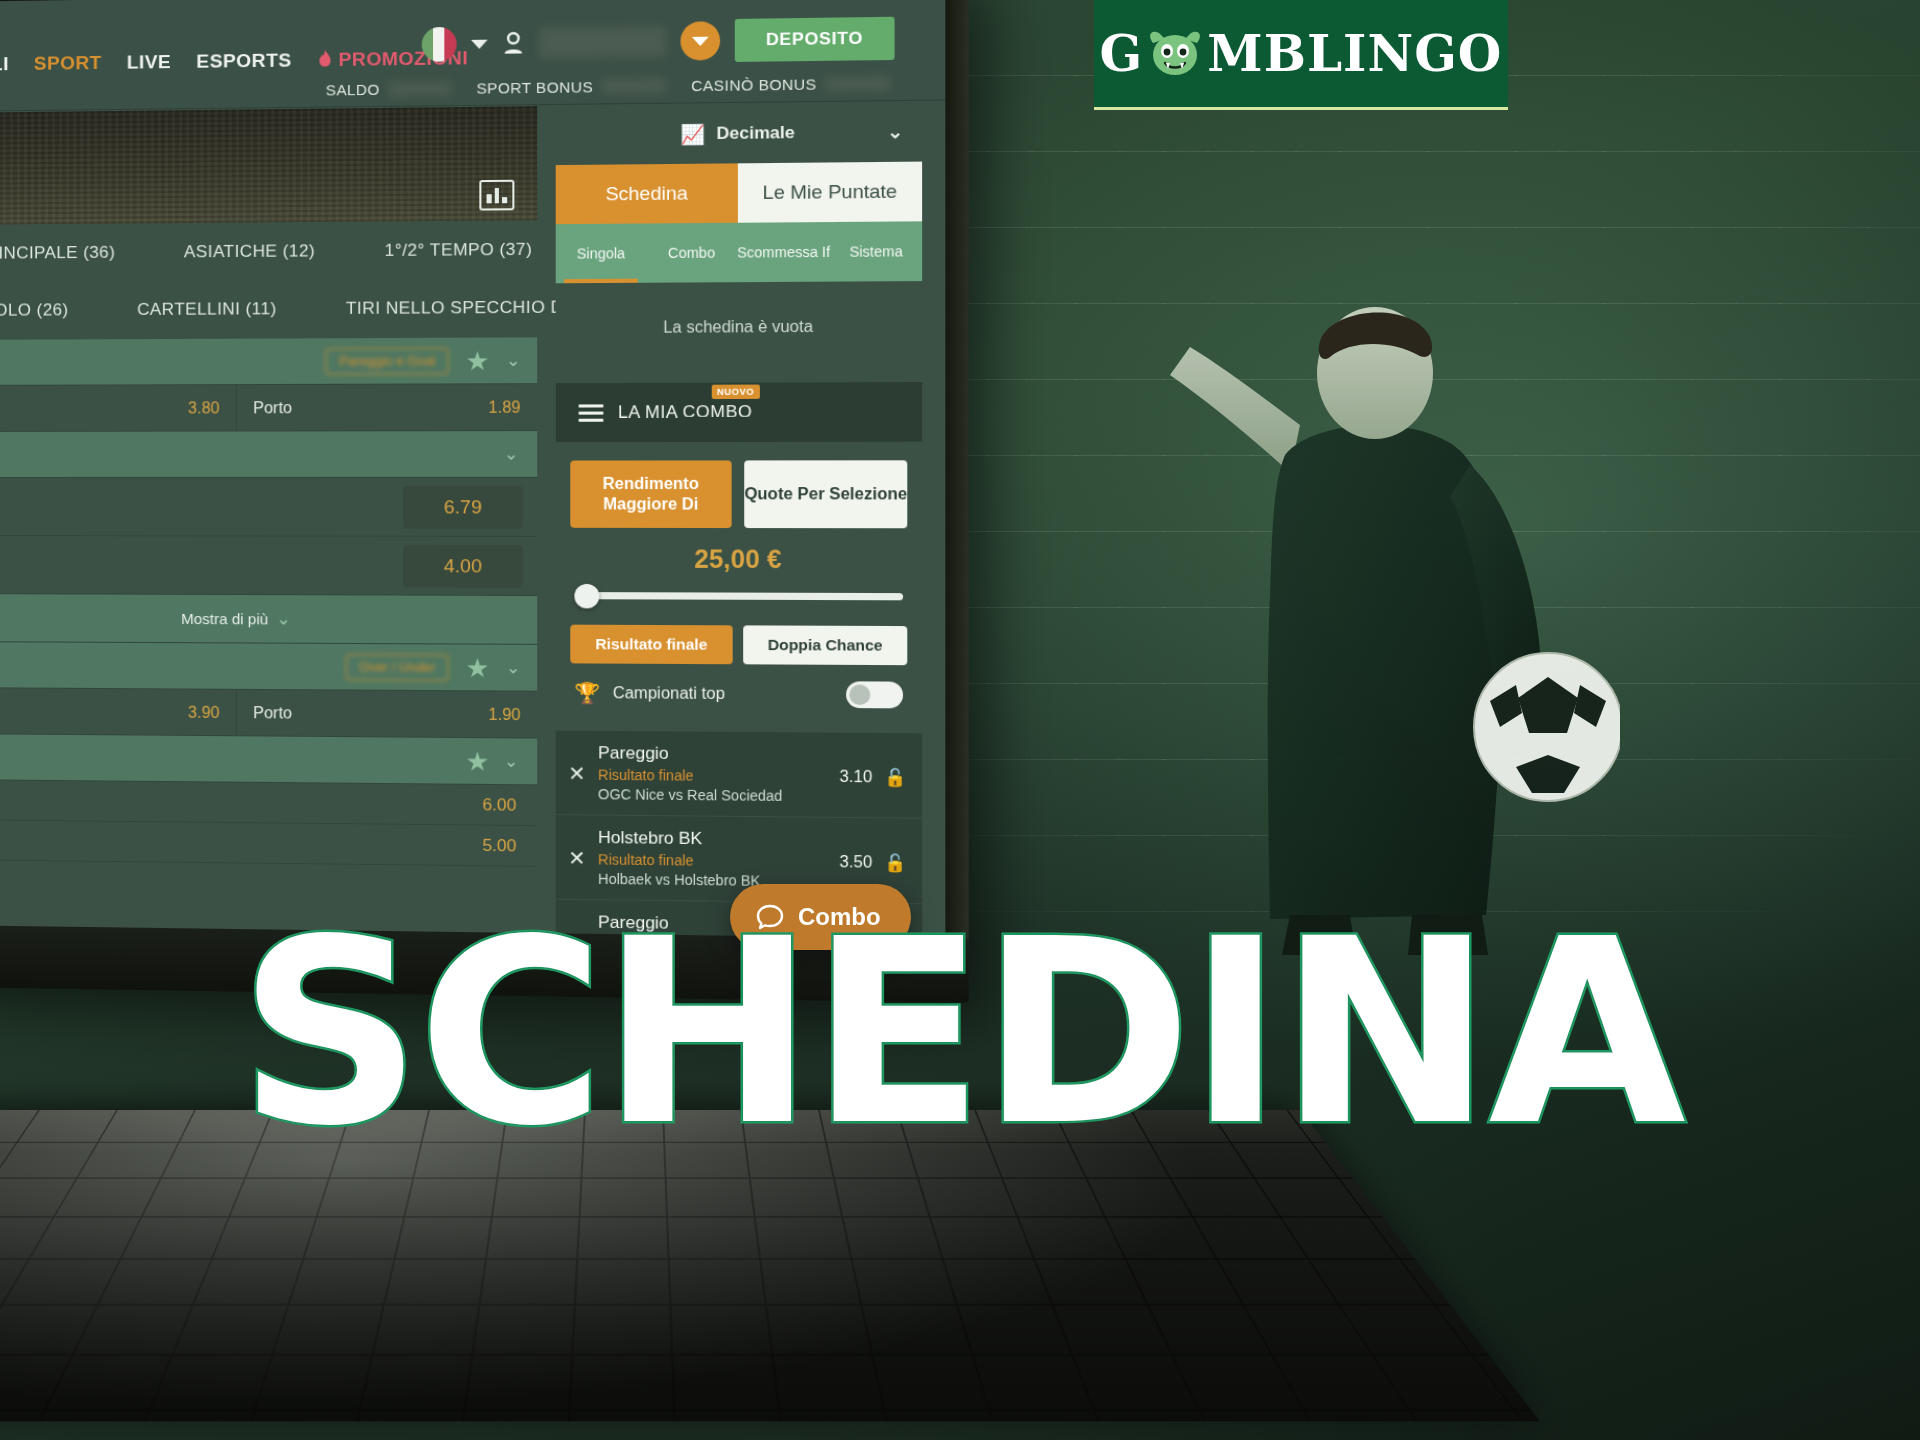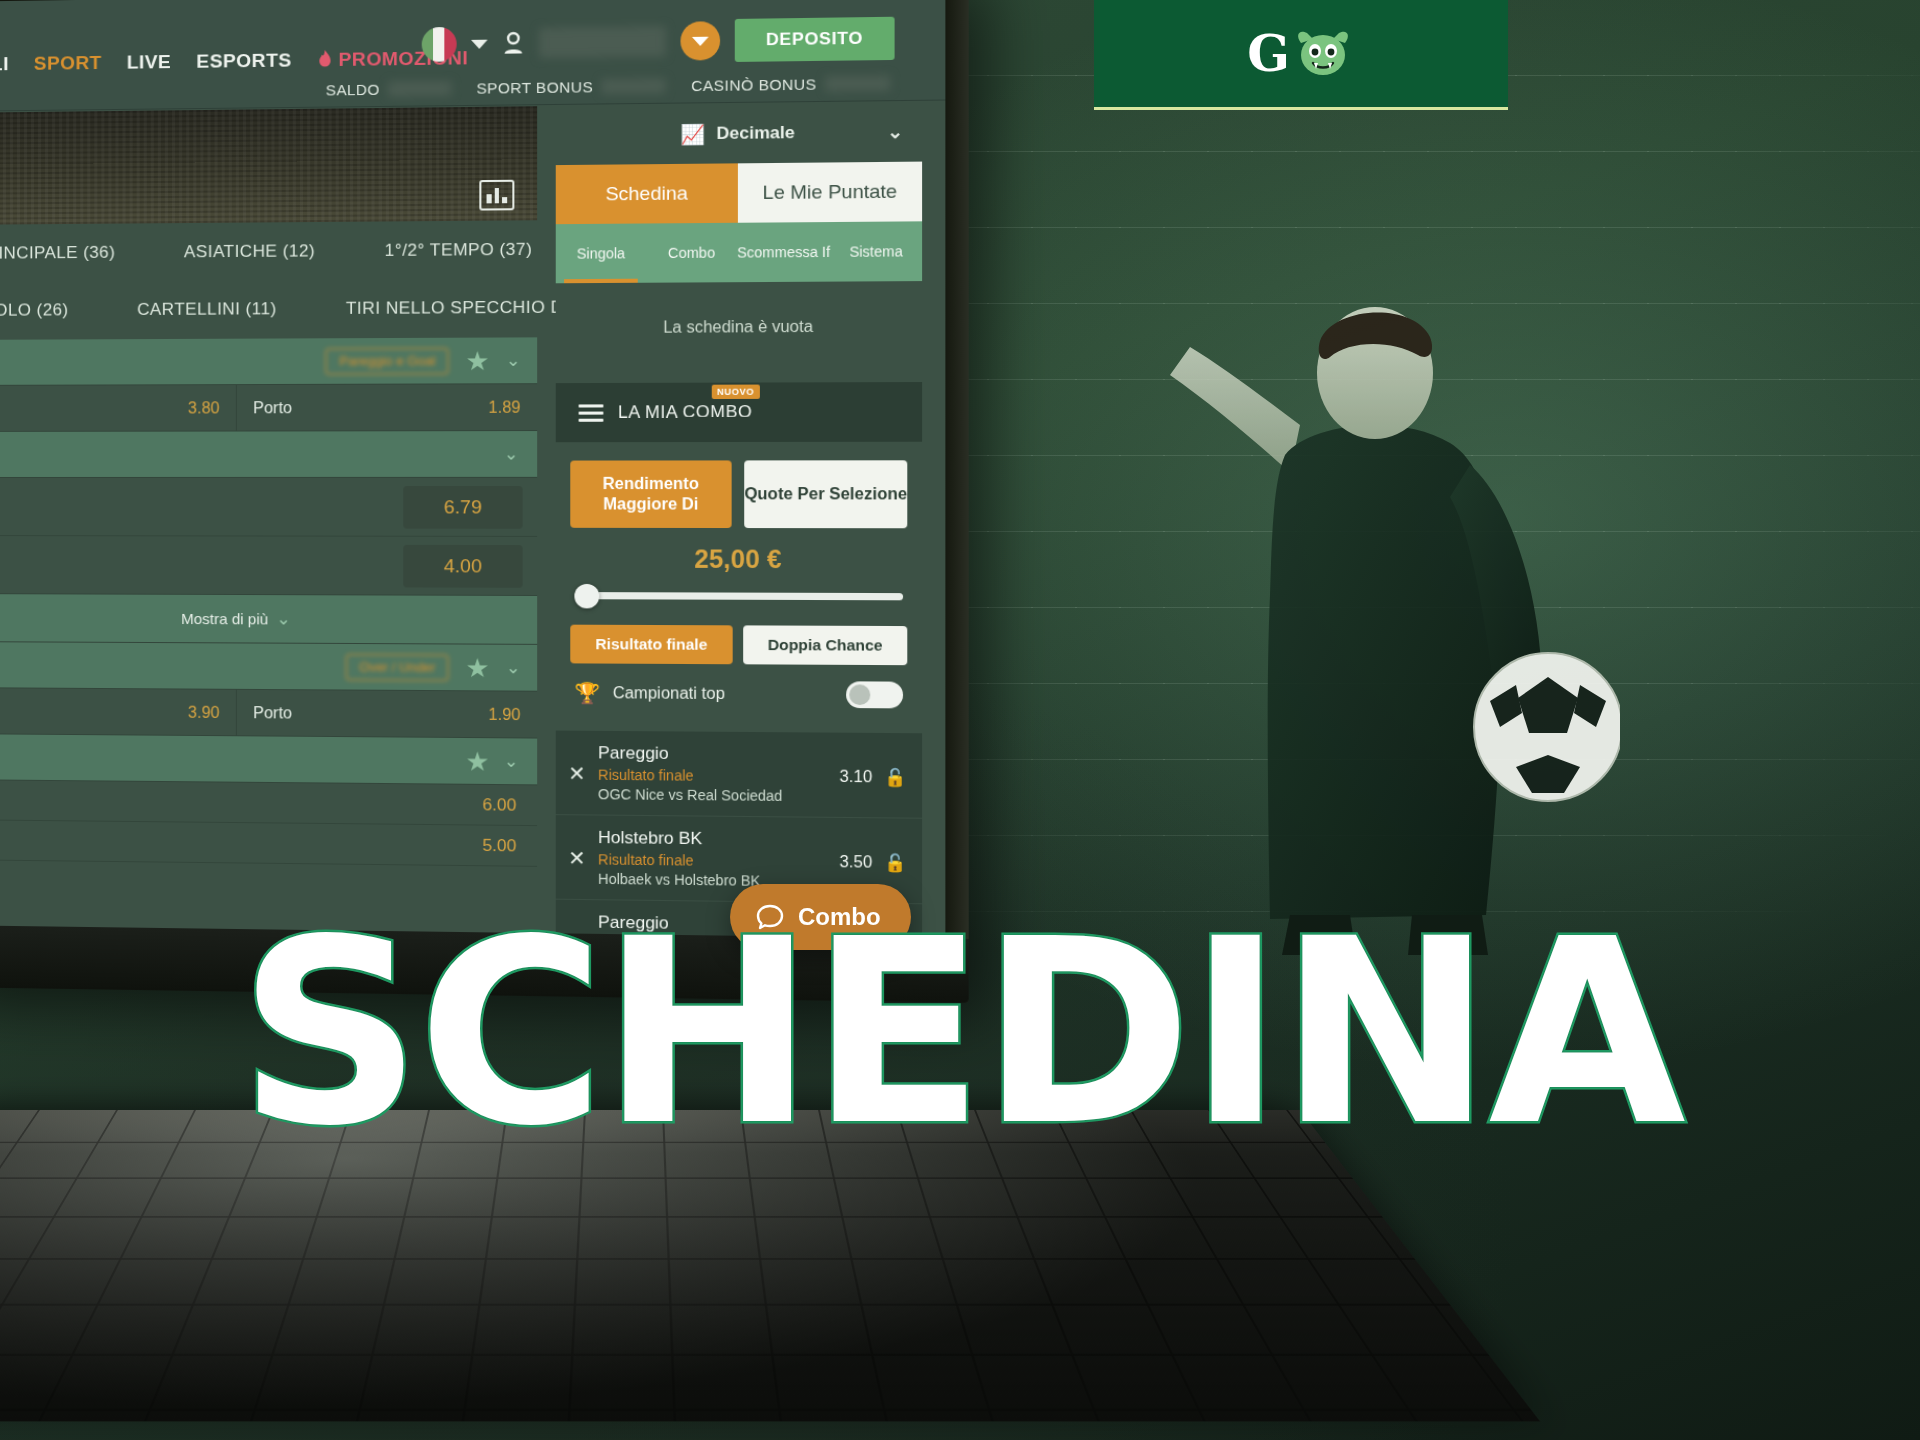--- a/index.html
+++ b/index.html
@@ -623,16 +623,17 @@
       <path d="M52 16 C58 8 54 2 46 6 L40 12 Z" fill="#7bc47f"></path>
       <ellipse cx="30" cy="28" rx="22" ry="20" fill="#7bc47f"></ellipse>
       <ellipse cx="22" cy="24" rx="6" ry="7" fill="#ffffff"></ellipse>
       <ellipse cx="38" cy="24" rx="6" ry="7" fill="#ffffff"></ellipse>
       <circle cx="22" cy="25" r="3.4" fill="#14281b"></circle>
       <circle cx="38" cy="25" r="3.4" fill="#14281b"></circle>
       <path d="M20 36 C24 42 36 42 40 36" fill="none" stroke="#14281b" stroke-width="2.4" stroke-linecap="round"></path>
       <polygon points="21,36 25,36 23,42" fill="#ffffff"></polygon>
       <polygon points="35,36 39,36 37,42" fill="#ffffff"></polygon>
     </svg>
+    <span>MBLINGO</span>
   </span>
 </div>
 
 <div id="headline">SCHEDINA</div>
 
 </body></html>

